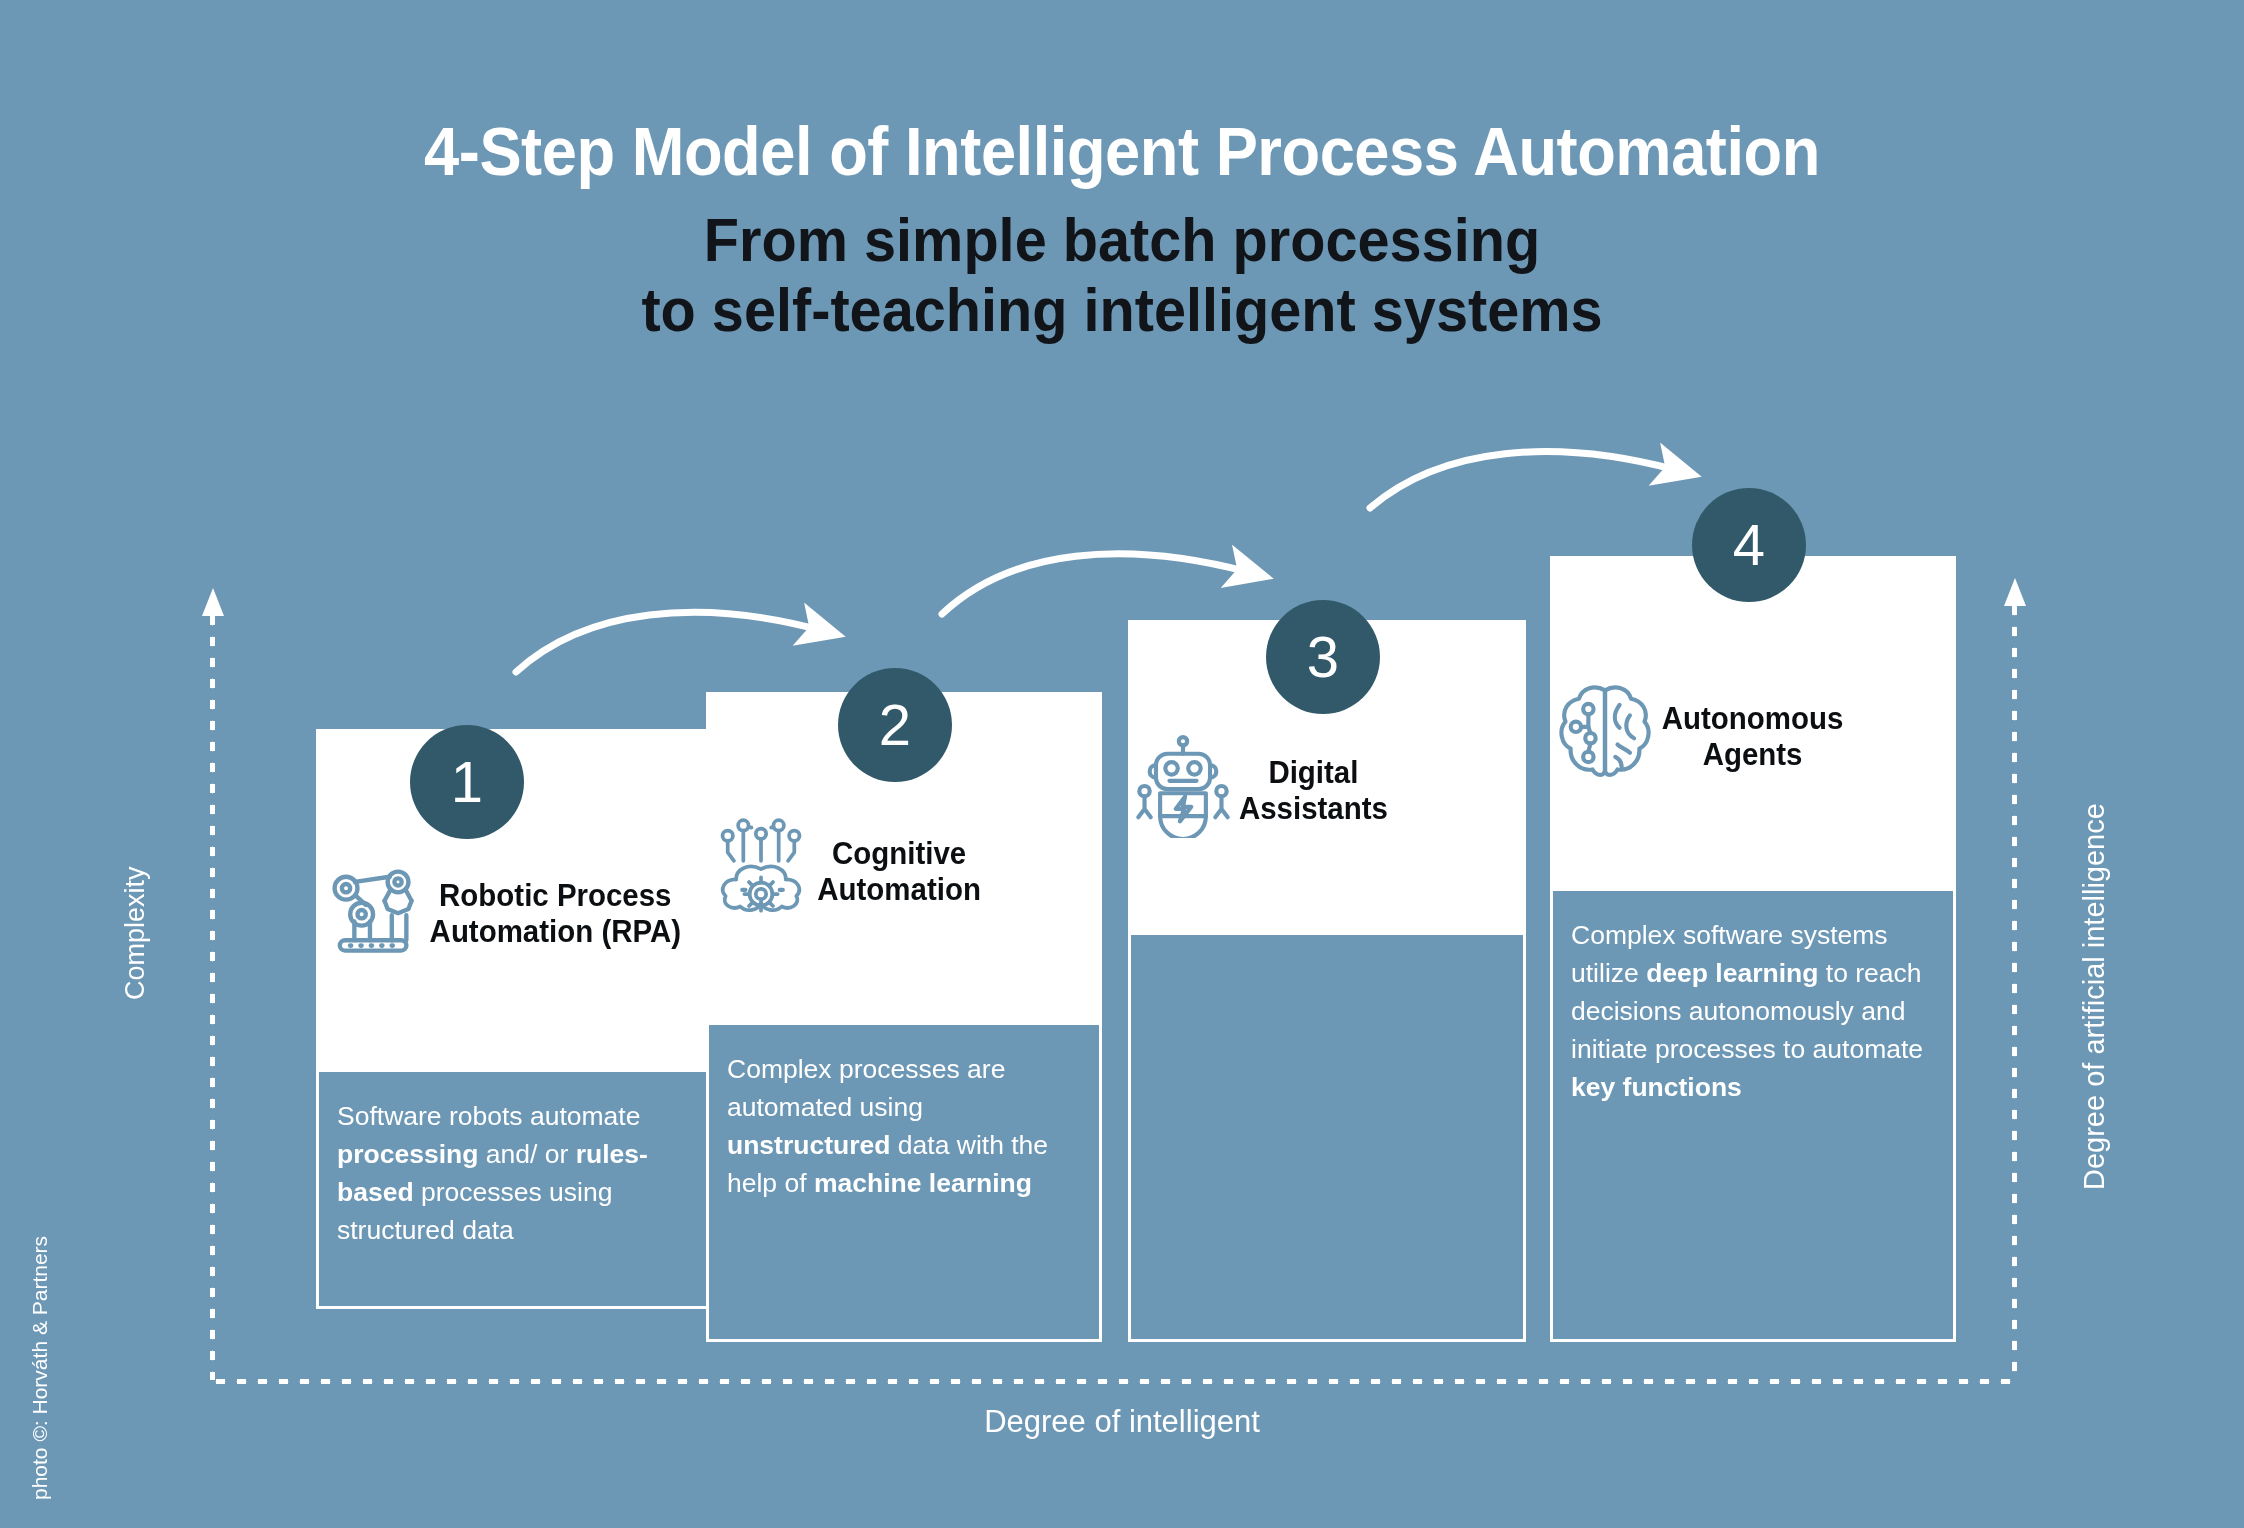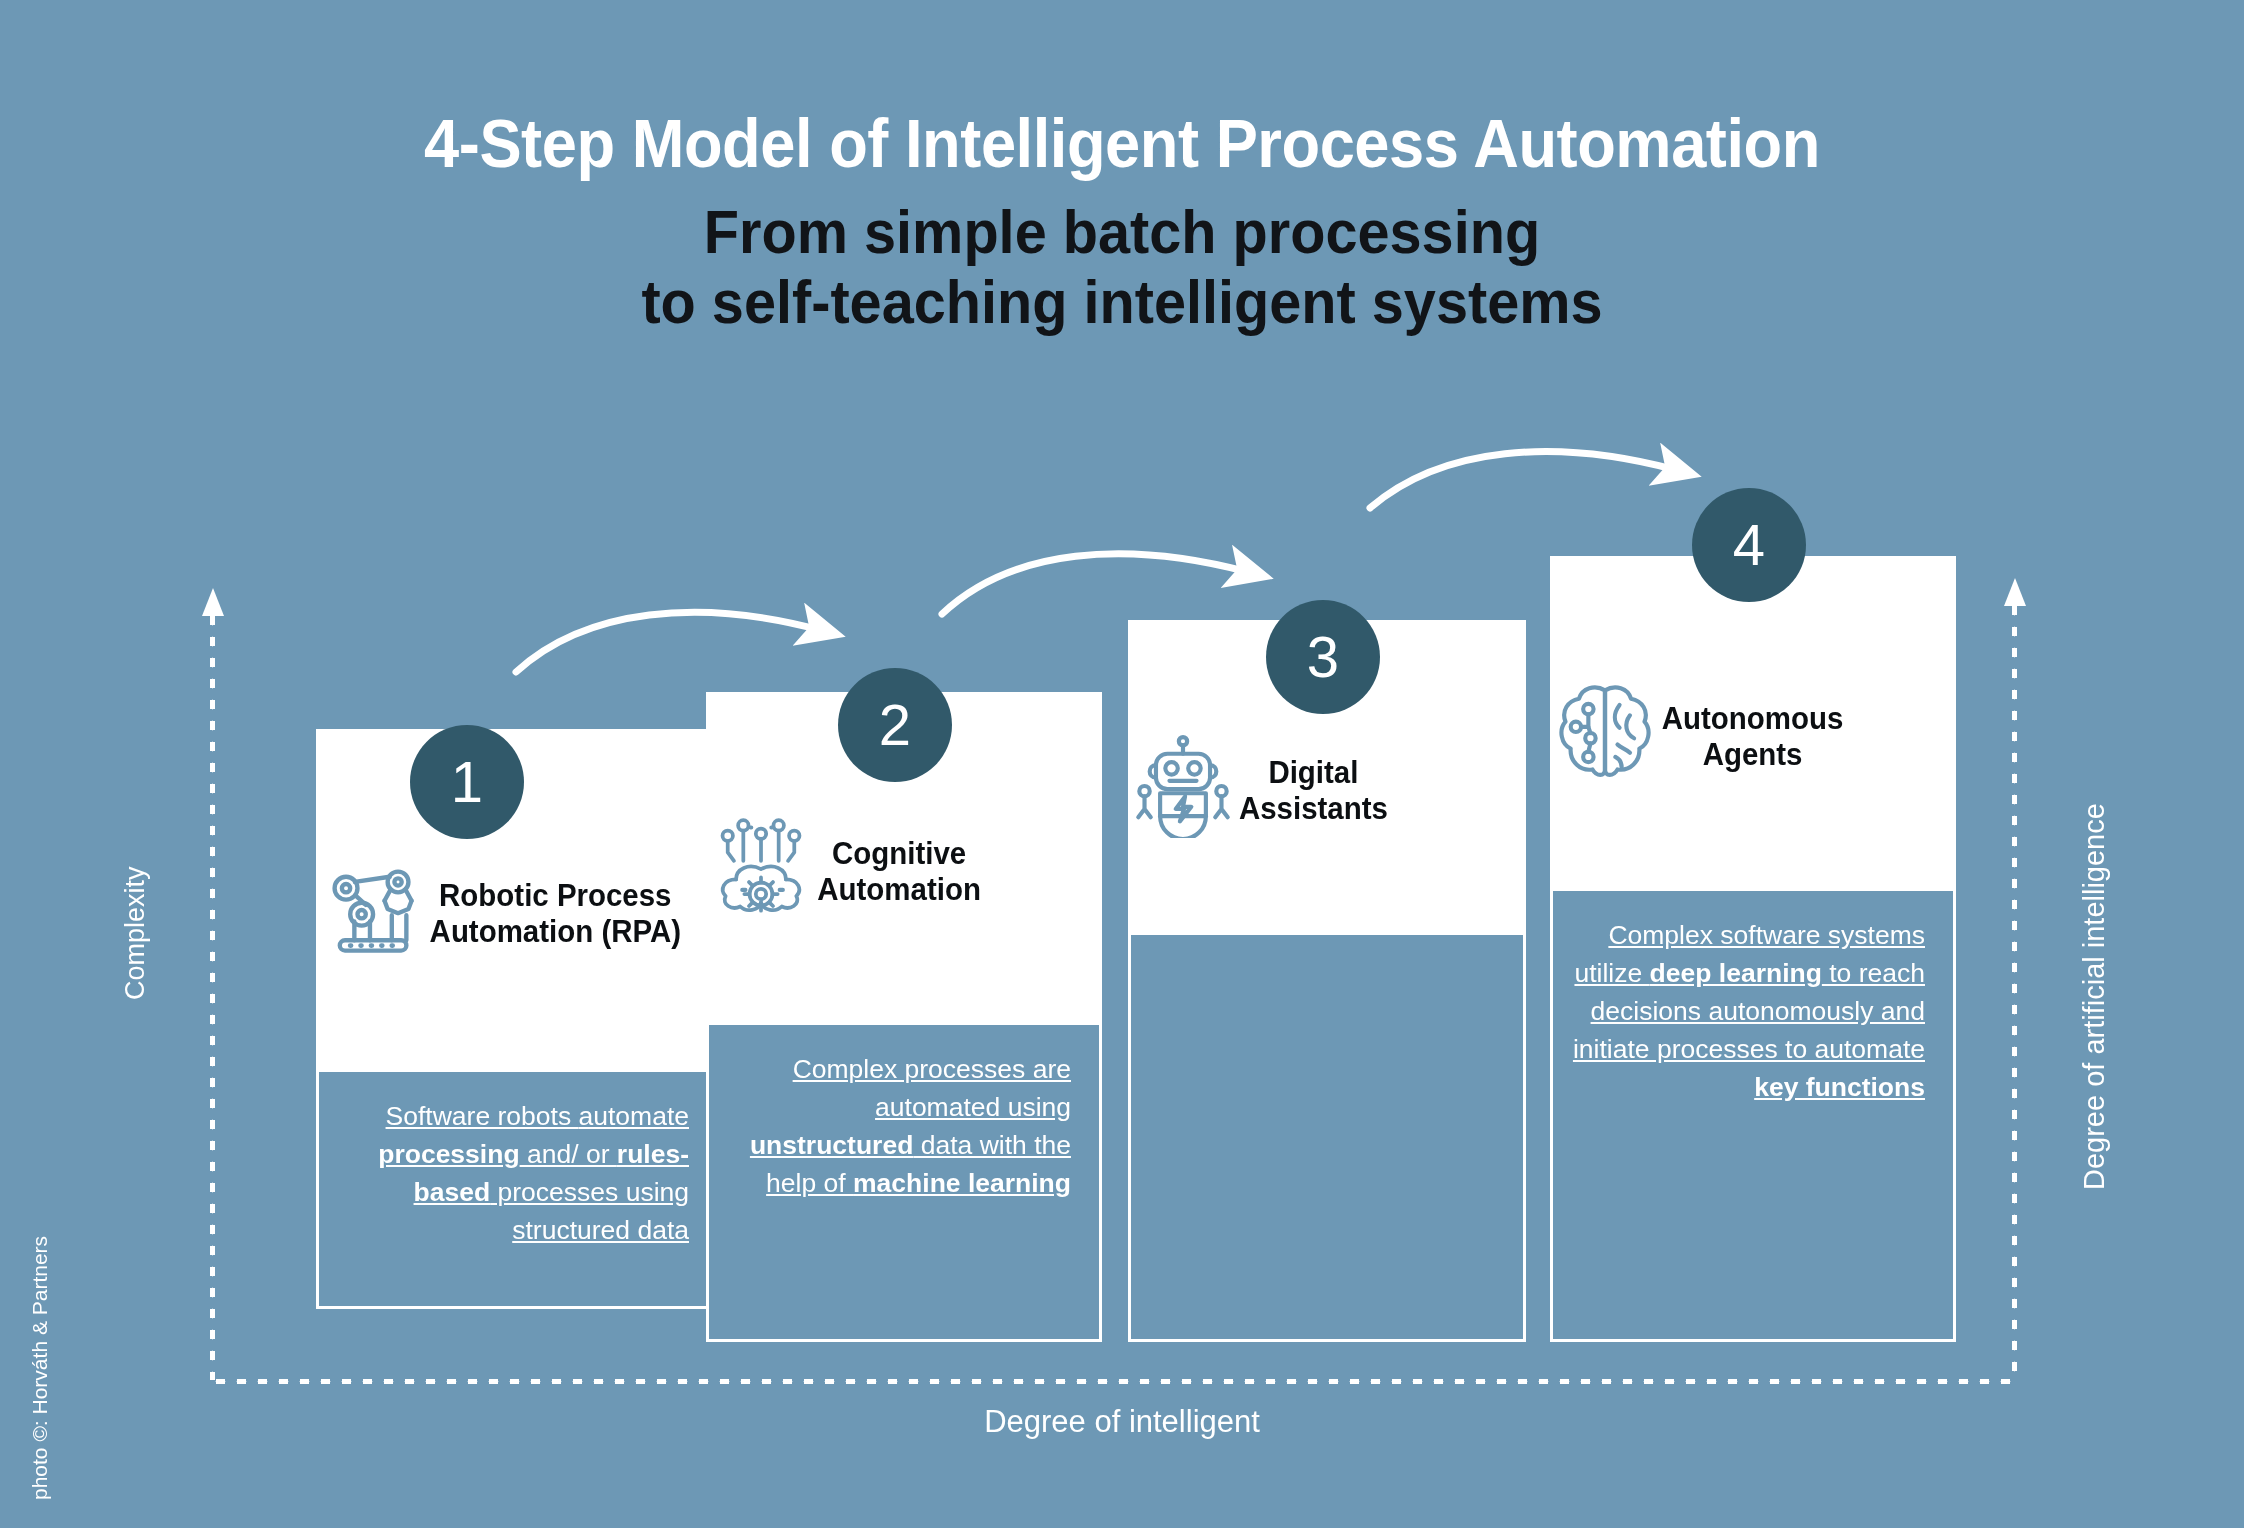--- a/index.html
+++ b/index.html
@@ -5,21 +5,21 @@
   * { margin:0; padding:0; box-sizing:border-box; }
   html,body { width:2244px; height:1528px; }
   body {
     background:#6d98b5;
     font-family:"Liberation Sans", sans-serif;
     position:relative;
     overflow:hidden;
   }
 
   
-  #title-block { position:absolute; left:0; top:108px; width:2244px; text-align:center; }
+  #title-block { position:absolute; left:0; top:116px; width:2244px; text-align:center; }
   #main-title {
     font-family:"Liberation Sans Narrow","Liberation Sans",sans-serif;
     font-weight:bold;
     font-size:68px;
     letter-spacing:-0.5px;
     color:#ffffff;
     transform:scaleX(0.93);
     line-height:1.05;
     white-space:nowrap;
   }
@@ -109,23 +109,22 @@
     line-height:1.16;
     letter-spacing:0px;
     transform:scaleX(0.95);
     margin-top:10px;
   }
   .card-body {
     flex:1;
     color:#ffffff;
     font-size:26.5px;
     line-height:1.43;
-    text-align:right;
+    text-align:left;
     padding:26px 28px 10px 18px;
-    text-decoration:underline;
   }
   .card-body b { font-weight:bold; }
 
   
   #card-1 { left:274px;  top:729px;  width:404px; height:580px;margin-left:42px; }
   #card-1 .card-top { height:340px; }
   #card-2 { left:706px;  top:692px;  width:396px; height:650px; }
   #card-2 .card-top { height:330px; }
   #card-3 { left:1128px; top:620px;  width:398px; height:722px; }
   #card-3 .card-top { height:312px; }

